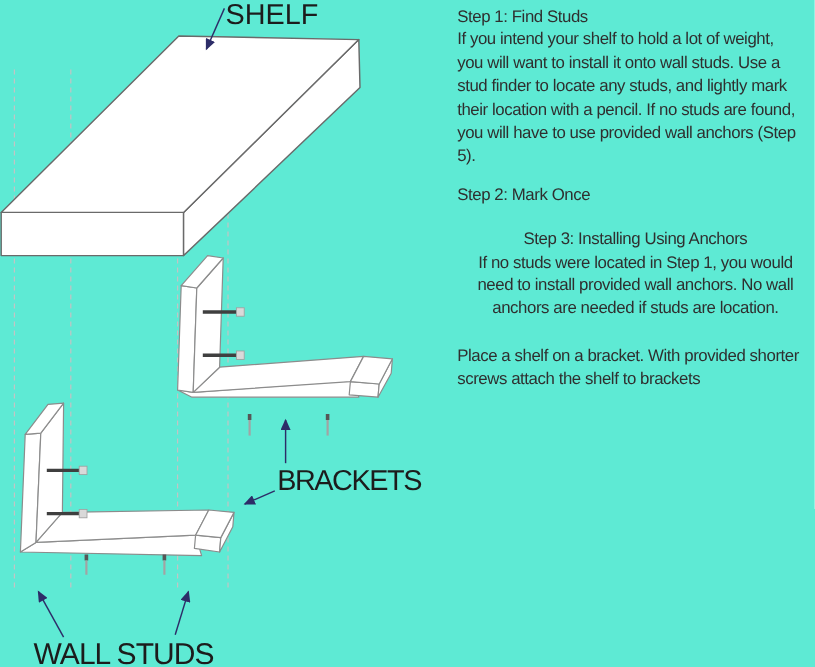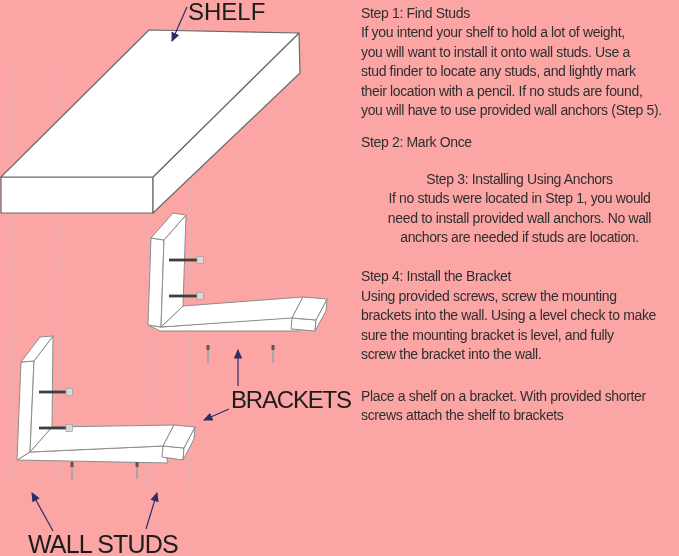--- a/index.html
+++ b/index.html
@@ -5,37 +5,37 @@
   html, body {
     margin: 0; padding: 0;
     width: 679px; height: 556px;
     background: #ffffff;
     overflow: hidden;
     font-family: "Liberation Sans", sans-serif;
   }
   .page {
     position: relative;
     width: 679px; height: 556px;
-    background: #fca5a5;
+    background: #5eead4;
   }
   .diagram {
     position: absolute;
     left: 0; top: 0;
     width: 360px; height: 556px;
   }
   .steps-col {
     position: absolute;
     left: 361px; top: 4px;
     width: 317px;
     color: #2f2f2f;
     font-size: 14px;
     letter-spacing: -0.35px;
     line-height: 19.4px;
   }
-  .step { margin-bottom: 18px; }
+  .step { margin-bottom: 18px; margin-left: 20px; }
   .step:nth-of-type(1) { margin-bottom: 13px; }
   .step:nth-of-type(2) { margin-bottom: 17px; }
   .step:nth-of-type(3) { margin-bottom: 20px; text-align: center; }
   .step:nth-of-type(4) { margin-bottom: 22px; }
   .step-title { white-space: pre-line; }
   .step-body  { white-space: pre-line; }
 
   
   .dash {
     stroke: #c4c4c4; stroke-width: 1;
@@ -149,25 +149,18 @@
     <div class="step">
       <div class="step-title">Step 2: Mark Once</div>
     </div>
     <div class="step">
       <div class="step-title">Step 3: Installing Using Anchors</div>
       <div class="step-body">If no studs were located in Step 1, you would
 need to install provided wall anchors. No wall
 anchors are needed if studs are location.</div>
     </div>
     <div class="step">
-      <div class="step-title">Step 4: Install the Bracket</div>
-      <div class="step-body">Using provided screws, screw the mounting
-brackets into the wall. Using a level check to make
-sure the mounting bracket is level, and fully
-screw the bracket into the wall.</div>
-    </div>
-    <div class="step">
       <div class="step-body">Place a shelf on a bracket. With provided shorter
 screws attach the shelf to brackets</div>
     </div>
   </div>
 
 </div>
 
 </body></html>

